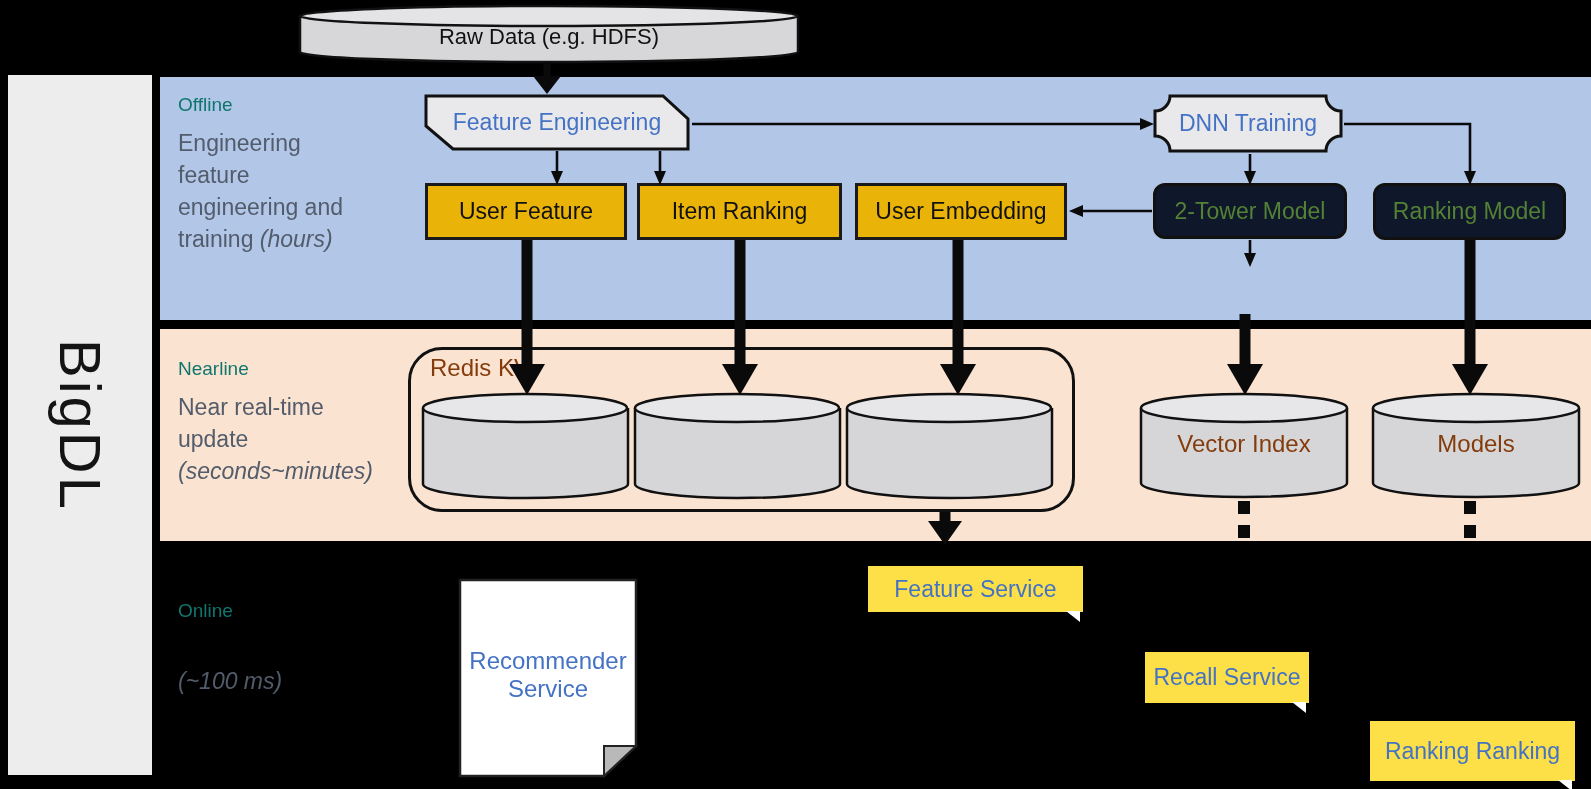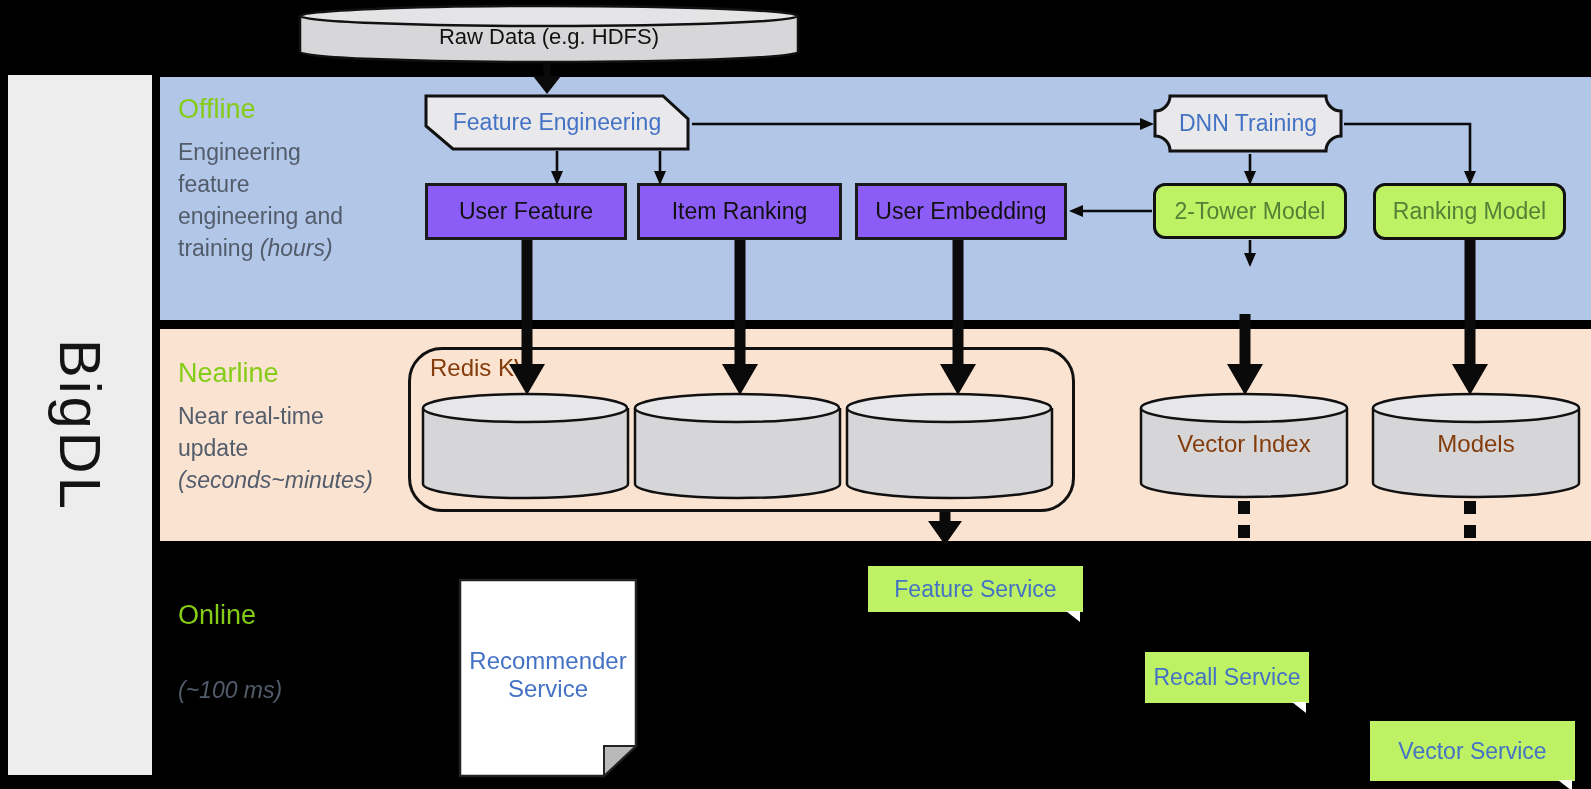--- a/index.html
+++ b/index.html
@@ -12,43 +12,43 @@
              display:flex;align-items:center;justify-content:center;}
   .brand-bar .label{writing-mode:vertical-rl;font-size:58px;color:#141414;letter-spacing:3px;}
 
   
   .band{left:160px;width:1431px;z-index:1;}
   .band.offline{top:77px;height:243px;background:#b2c6e8;}
   .band.nearline{top:329px;height:212px;background:#fbe3d1;}
 
   
   .sec{z-index:6;width:260px;}
-  .sec .head{font-size:27px;color:#84cc16;}
+  .sec .head{font-size:19px;color:#0f766e;}
   .sec .desc{margin-top:11px;font-size:23px;line-height:32px;color:#525c6b;white-space:pre-line;}
   .sec .desc em{font-style:italic;color:#525c6b;}
 
   
   .node{z-index:4;display:flex;align-items:center;justify-content:center;text-align:center;
         font-size:23px;box-sizing:border-box;}
-  .graybox{background:#8b5cf6;border:3px solid #1a1a1a;color:#111;}
-  .roundbox{background:#bef264;border:3px solid #111;border-radius:12px;}
+  .graybox{background:#eab308;border:3px solid #1a1a1a;color:#111;}
+  .roundbox{background:#0f172a;border:3px solid #111;border-radius:12px;}
   .green{color:#538135;}
   .bluetext{color:#4472c4;}
   .brown{color:#843c0c;}
 
   .shape-label{z-index:5;display:flex;align-items:center;justify-content:center;
                text-align:center;font-size:23px;pointer-events:none;}
 
   
   .redis-box{left:408px;top:347px;width:667px;height:165px;border:3px solid #111;
              border-radius:34px;z-index:2;box-sizing:border-box;}
   .redis-label{left:430px;top:354px;z-index:3;font-size:24px;}
 
   
-  .service{background:#bef264;z-index:4;position:absolute;display:flex;align-items:center;
+  .service{background:#fde047;z-index:4;position:absolute;display:flex;align-items:center;
            justify-content:center;font-size:23px;}
   .service::after{content:"";position:absolute;right:3px;bottom:-10px;width:0;height:0;
                   border-top:11px solid #fff;border-left:14px solid transparent;}
 
   .doc-label{z-index:5;font-size:24px;color:#4472c4;white-space:pre-line;text-align:center;
              display:flex;align-items:center;justify-content:center;}
 
   svg.layer{position:absolute;left:0;top:0;z-index:5;pointer-events:none;}
   svg.shape{position:absolute;z-index:3;}
 </style>
@@ -136,21 +136,21 @@
 
   <svg class="shape" style="left:458px;top:578px;" width="180" height="201">
     <path d="M2,2 H178 V168 L146,198 H2 Z" fill="#fff" stroke="#222" stroke-width="2.5"></path>
     <path d="M178,168 L146,198 L146,168 Z" fill="#b9b9b9" stroke="#222" stroke-width="2"></path>
   </svg>
   <div class="abs doc-label" style="left:458px;top:630px;width:180px;height:90px;">Recommender
 Service</div>
 
   <div class="service bluetext" style="left:868px;top:566px;width:215px;height:46px;">Feature Service</div>
   <div class="service bluetext" style="left:1145px;top:652px;width:164px;height:51px;">Recall Service</div>
-  <div class="service bluetext" style="left:1370px;top:721px;width:205px;height:60px;">Vector Service</div>
+  <div class="service bluetext" style="left:1370px;top:721px;width:205px;height:60px;">Ranking Ranking</div>
 
   <svg class="layer" width="1591" height="789">
     <defs>
       <marker id="ah" markerUnits="userSpaceOnUse" markerWidth="14" markerHeight="12" refX="2" refY="6" orient="auto">
         <path d="M0,0 L14,6 L0,12 Z" fill="#0a0a0a"></path>
       </marker>
     </defs>
     <g stroke="#0a0a0a" stroke-width="2.6" fill="none">
       <path d="M557,151 V173" marker-end="url(#ah)"></path>
       <path d="M660,151 V173" marker-end="url(#ah)"></path>

